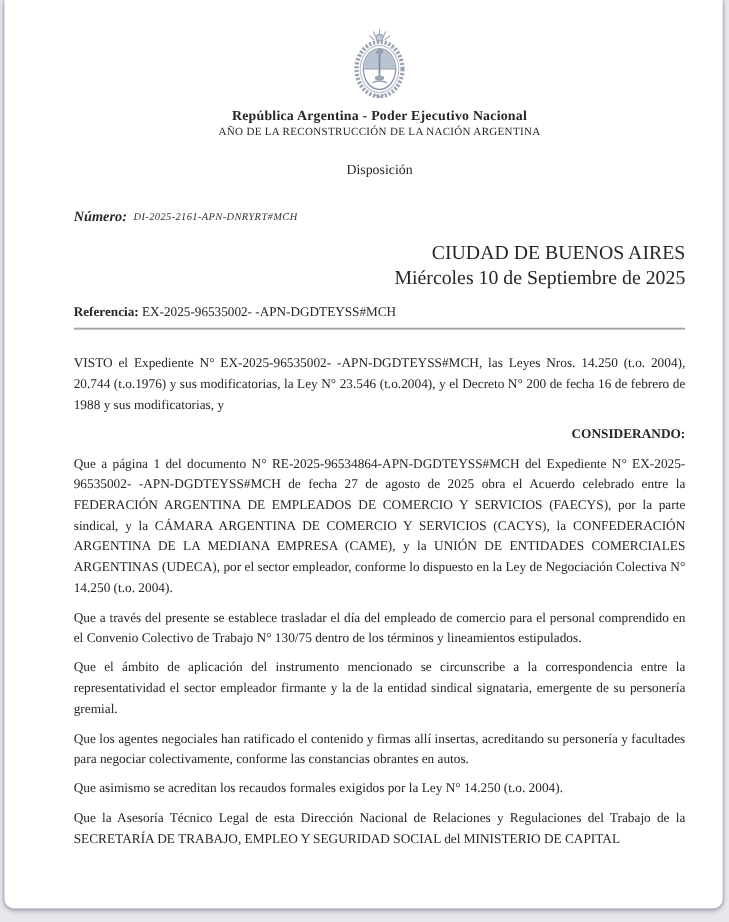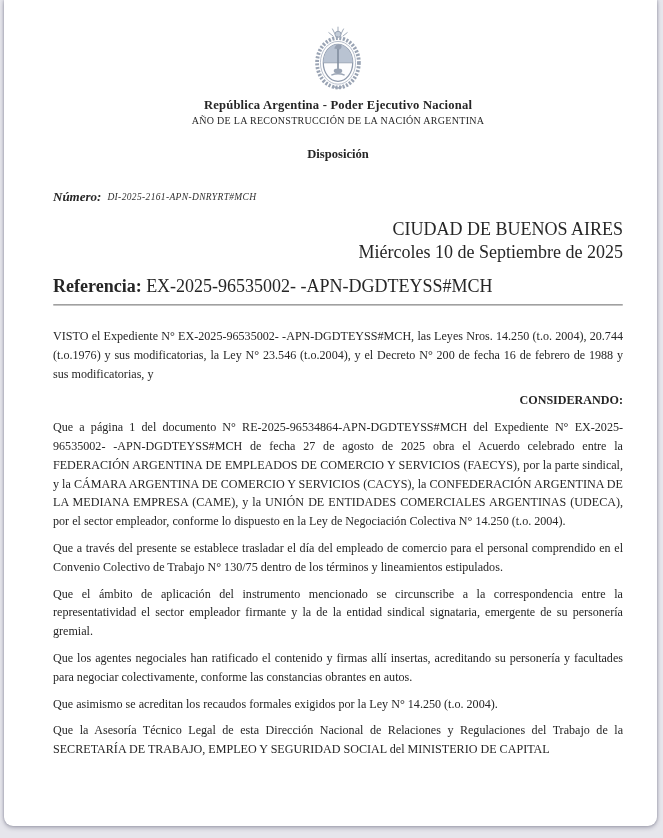--- a/index.html
+++ b/index.html
@@ -9,33 +9,33 @@
     font-family: "Liberation Serif", serif;
     overflow: hidden;
     position: relative;
   }
   .page {
     position: absolute;
     left: 4px; right: 6px; top: 0; bottom: 12px;
     background: #ffffff;
     border-radius: 0 0 9px 9px;
     box-shadow: 0 2px 4px rgba(100,100,120,0.45), 1px 0 2px rgba(120,120,140,0.25), -1px 0 2px rgba(120,120,140,0.25);
-    padding: 0 34px 0 49px;
+    padding: 0 34px 0 63px;
     color: #262626;
   }
   .hdr { text-align: center; }
   .emblem-wrap { margin-top: 25px; height: 68px; display: flex; justify-content: center; }
   .org-line  { margin-top: 5px;  font-weight: bold; font-size: 12.6px; letter-spacing: 0.2px; }
   .year-line { margin-top: 2px;  font-size: 10px; letter-spacing: 0.3px; }
-  .doc-type  { margin-top: 21px; font-weight: bold; font-size: 12.6px; }
+  .doc-type  { margin-top: 21px; font-weight: normal; font-size: 12.6px; }
   .num-row   { margin-top: 27px; font-size: 13px; font-style: italic; }
   .num-label { font-weight: bold; }
   .num-value { font-size: 9.5px; letter-spacing: 0.35px; position: relative; top: -1px; margin-left: 6px; color: #303030; }
   .place-date { margin-top: 13px; text-align: right; font-size: 18px; line-height: 22.5px; }
-  .ref-row   { margin-top: 13px; font-size: 18px; }
+  .ref-row   { margin-top: 13px; font-size: 12px; }
   .ref-label { font-weight: bold; }
   .rule {
     margin-top: 7px; height: 2px;
     background: linear-gradient(#8f8f8f, #d6d6d6);
     border-radius: 1px;
   }
   .body-text { margin-top: 21px; font-size: 12.1px; line-height: 18.8px; text-align: justify; }
   .body-text p { margin-bottom: 8px; }
   .considerando { text-align: right; font-weight: bold; }
 </style>

